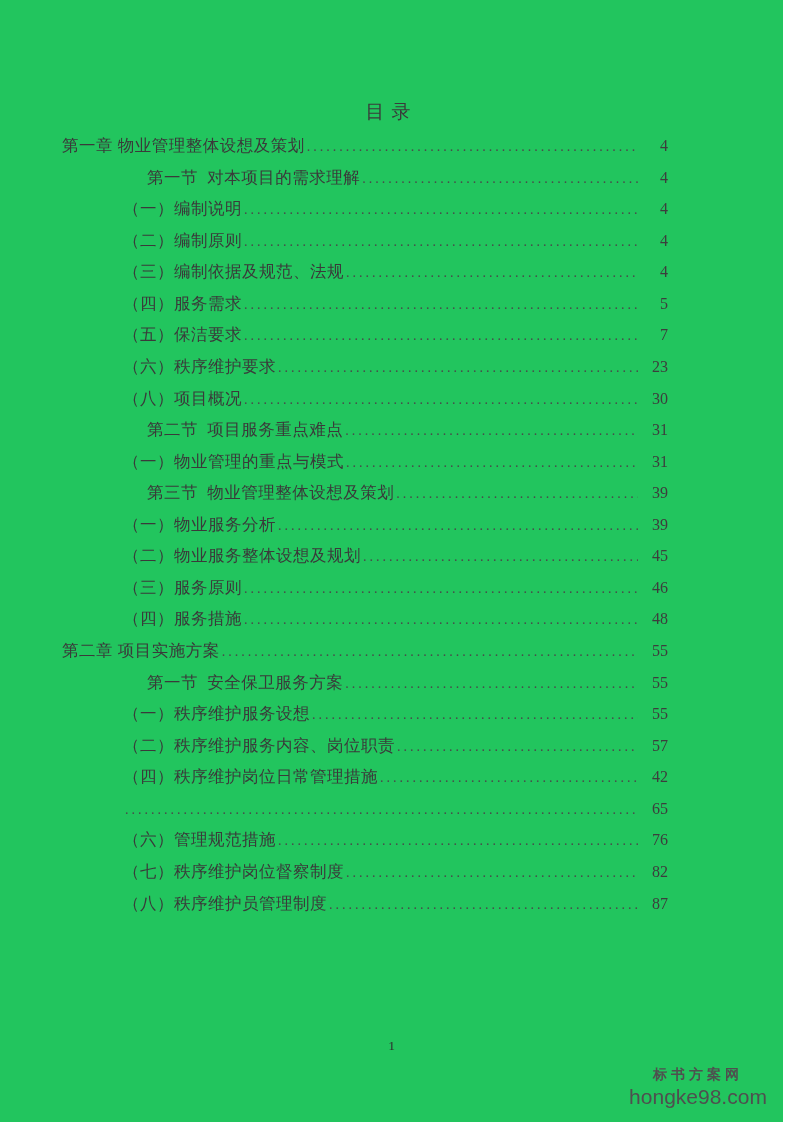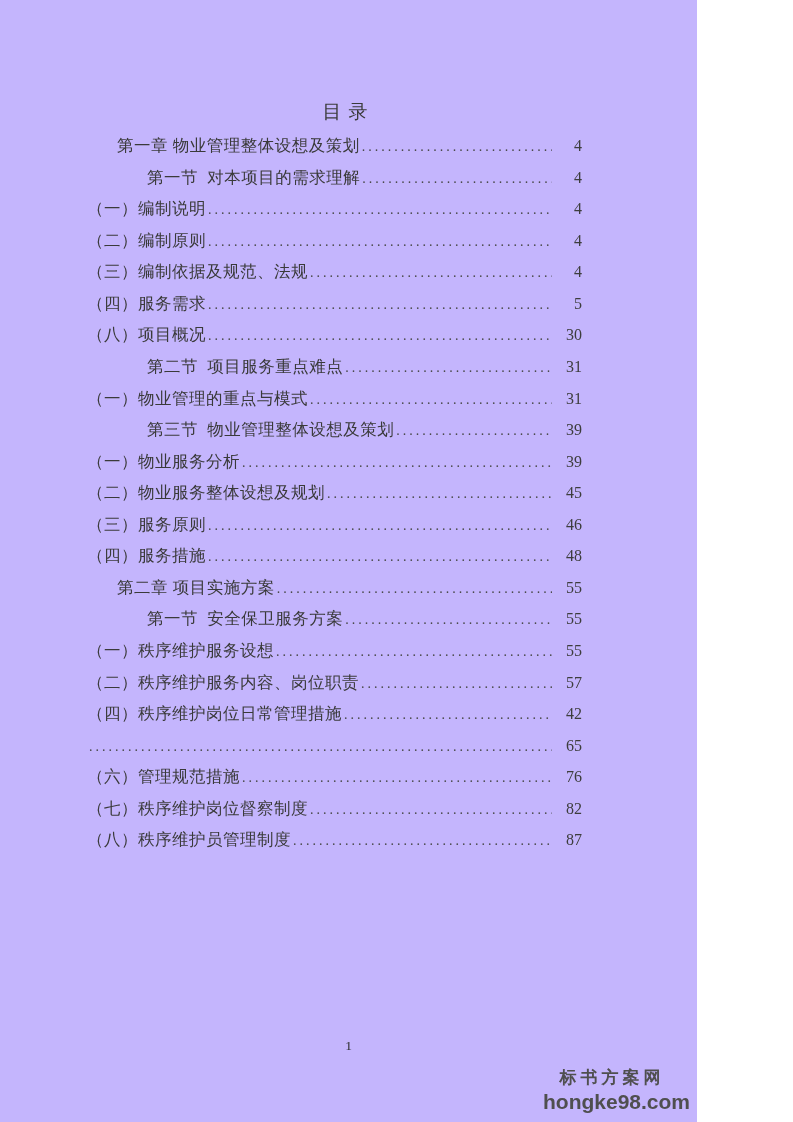--- a/index.html
+++ b/index.html
@@ -2,23 +2,23 @@
 <html><head>
 <meta charset="utf-8">
 <style>
   html, body {
     margin: 0;
     padding: 0;
     background: #ffffff;
   }
   .page {
     position: relative;
-    width: 697px;
+    width: 783px;
     height: 1122px;
-    background: #c4b5fd;
+    background: #22c55e;
     overflow: hidden;
     font-family: "Liberation Serif", "DejaVu Serif", serif;
     color: #383838;
   }
   .doc-title {
     position: absolute;
     top: 99px;
     left: 0;
     width: 100%;
     text-align: center;
@@ -36,23 +36,23 @@
     right: 115px;
   }
   .toc-row {
     display: flex;
     align-items: baseline;
     height: 31.57px;
     font-size: 16.5px;
     line-height: 31.57px;
     color: #3a3a3a;
   }
-  .toc-row.lvl1 { padding-left: 117px; }
+  .toc-row.lvl1 { padding-left: 62px; }
   .toc-row.lvl2 { padding-left: 147px; }
-  .toc-row.lvl3 { padding-left: 87px; }
+  .toc-row.lvl3 { padding-left: 87px; margin-left: 36px; }
   .toc-text {
     white-space: pre;
     flex: 0 0 auto;
     letter-spacing: 0.5px;
   }
   .toc-leader {
     flex: 1 1 auto;
     overflow: hidden;
     white-space: nowrap;
     margin: 0 6px 0 2px;
@@ -83,29 +83,29 @@
   .watermark {
     position: absolute;
     top: 1066px;
     right: 16px;
     width: 138px;
     text-align: center;
     font-family: "Liberation Sans", "DejaVu Sans", sans-serif;
     user-select: none;
   }
   .watermark-name {
-    font-size: 17px;
+    font-size: 14px;
     font-weight: bold;
     letter-spacing: 4px;
     color: #4f4f4f;
     white-space: pre;
   }
   .watermark-url {
     font-size: 21px;
-    font-weight: bold;
+    font-weight: normal;
     letter-spacing: 0px;
     color: #4f4f4f;
     margin-top: 1px;
   }
 </style>
 </head>
 <body>
 
 <div class="page">
 
@@ -134,20 +134,30 @@
       </div>
       <div class="toc-row lvl3">
         <span class="toc-text">（三）编制依据及规范、法规</span>
         <span class="toc-leader"></span>
         <span class="toc-page">4</span>
       </div>
       <div class="toc-row lvl3">
         <span class="toc-text">（四）服务需求</span>
         <span class="toc-leader"></span>
         <span class="toc-page">5</span>
+      </div>
+      <div class="toc-row lvl3">
+        <span class="toc-text">（五）保洁要求</span>
+        <span class="toc-leader"></span>
+        <span class="toc-page">7</span>
+      </div>
+      <div class="toc-row lvl3">
+        <span class="toc-text">（六）秩序维护要求</span>
+        <span class="toc-leader"></span>
+        <span class="toc-page">23</span>
       </div>
       <div class="toc-row lvl3">
         <span class="toc-text">（八）项目概况</span>
         <span class="toc-leader"></span>
         <span class="toc-page">30</span>
       </div>
       <div class="toc-row lvl2">
         <span class="toc-text">第二节  项目服务重点难点</span>
         <span class="toc-leader"></span>
         <span class="toc-page">31</span>

